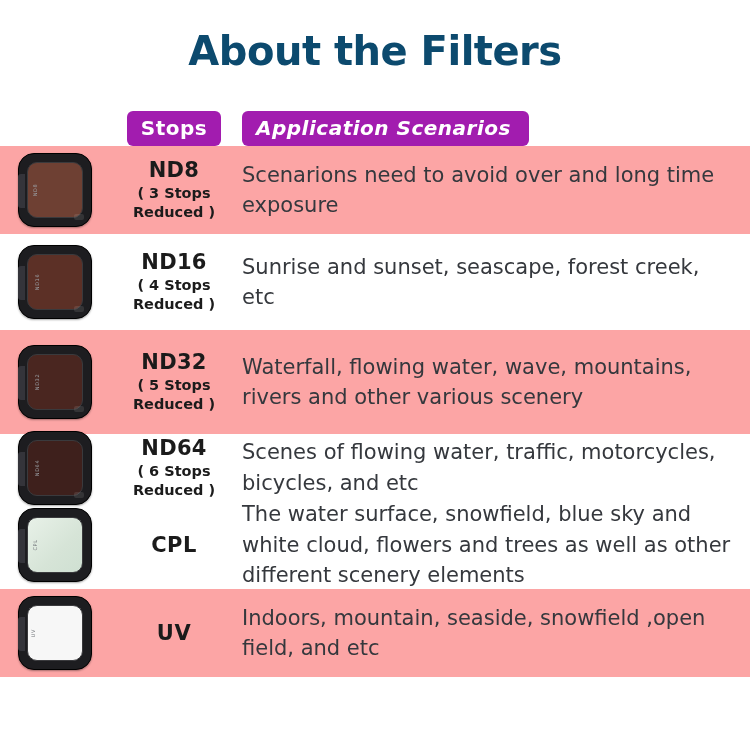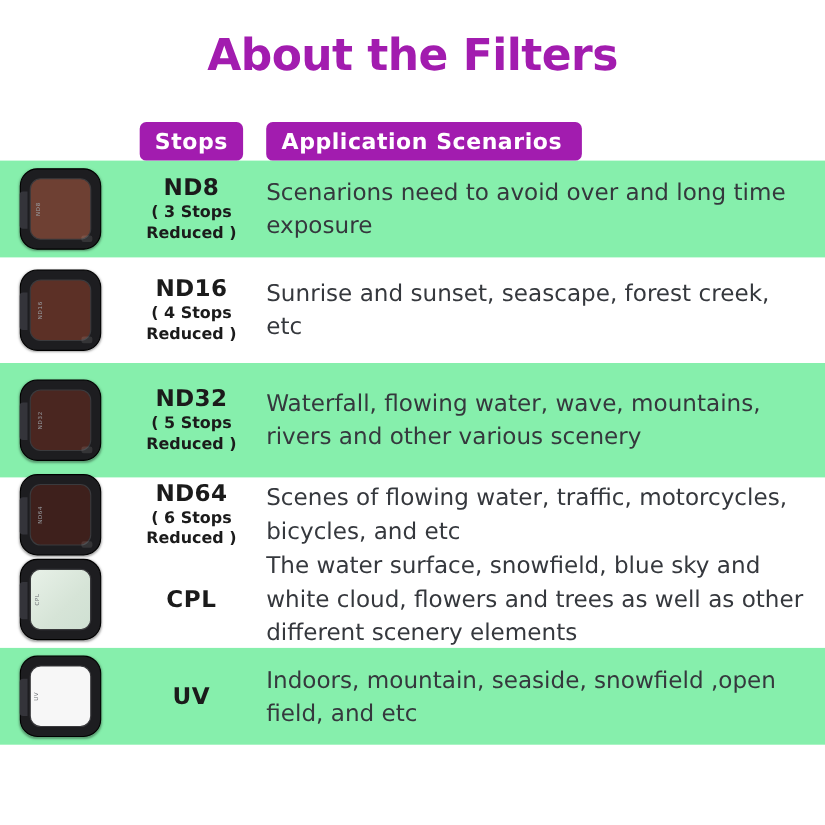--- a/index.html
+++ b/index.html
@@ -15,21 +15,21 @@
   }
   .page {
     position: relative;
     width: 750px;
     height: 750px;
   }
   .title {
     text-align: center;
     font-size: 40px;
     font-weight: bold;
-    color: #a21caf;
+    color: #0c4a6e;
     letter-spacing: -0.5px;
     padding-top: 28px;
     font-family: "DejaVu Sans", sans-serif;
   }
   .table {
     margin-top: 28px;
     width: 750px;
   }
   .header-row {
     display: flex;
@@ -62,29 +62,30 @@
     font-weight: bold;
     font-size: 20px;
     border-radius: 6px;
     padding: 7px 14px 8px 14px;
     line-height: 1;
     letter-spacing: 0.5px;
     white-space: nowrap;
   }
   .hdr-chip.app {
     padding-right: 18px;
+    font-style: italic;
   }
   .row {
     display: flex;
     align-items: center;
     padding-left: 18px;
     box-sizing: border-box;
   }
   .row.alt {
-    background: #86efac;
+    background: #fca5a5;
   }
   .cell-img {
     width: 100px;
     flex: 0 0 100px;
     display: flex;
     align-items: center;
     justify-content: flex-start;
   }
   .cell-stops {
     width: 112px;

